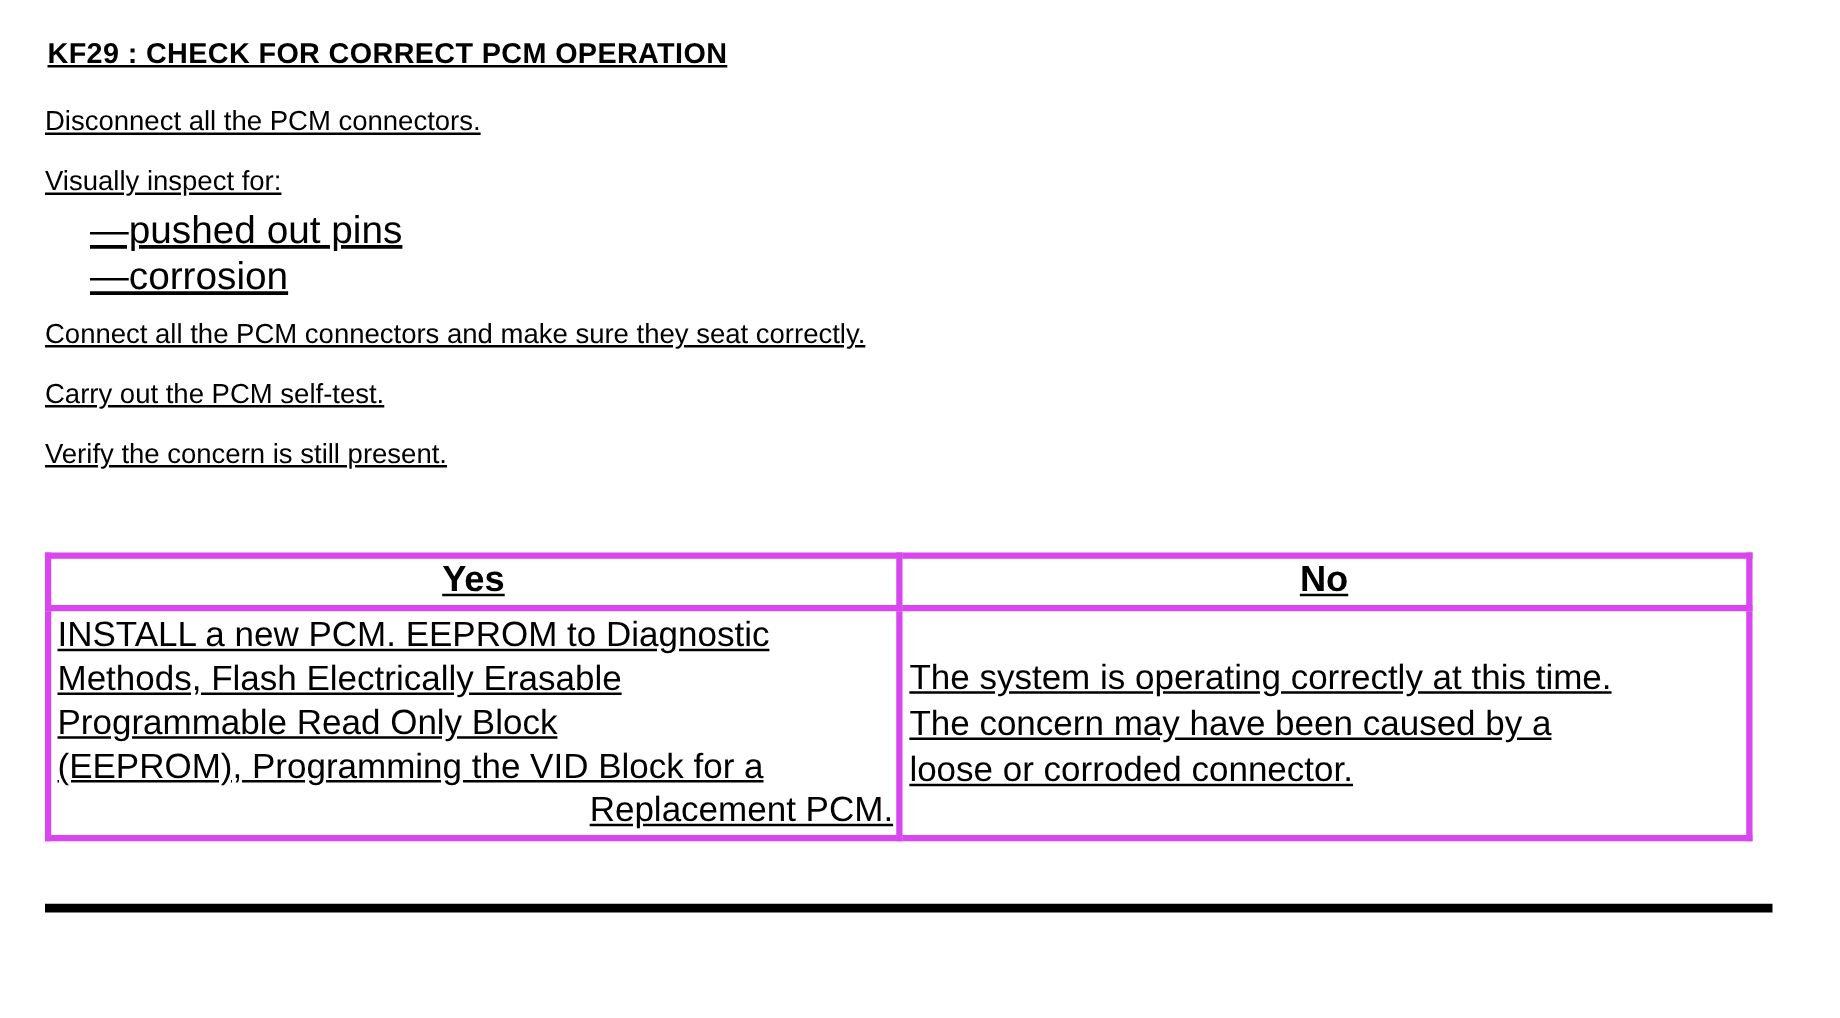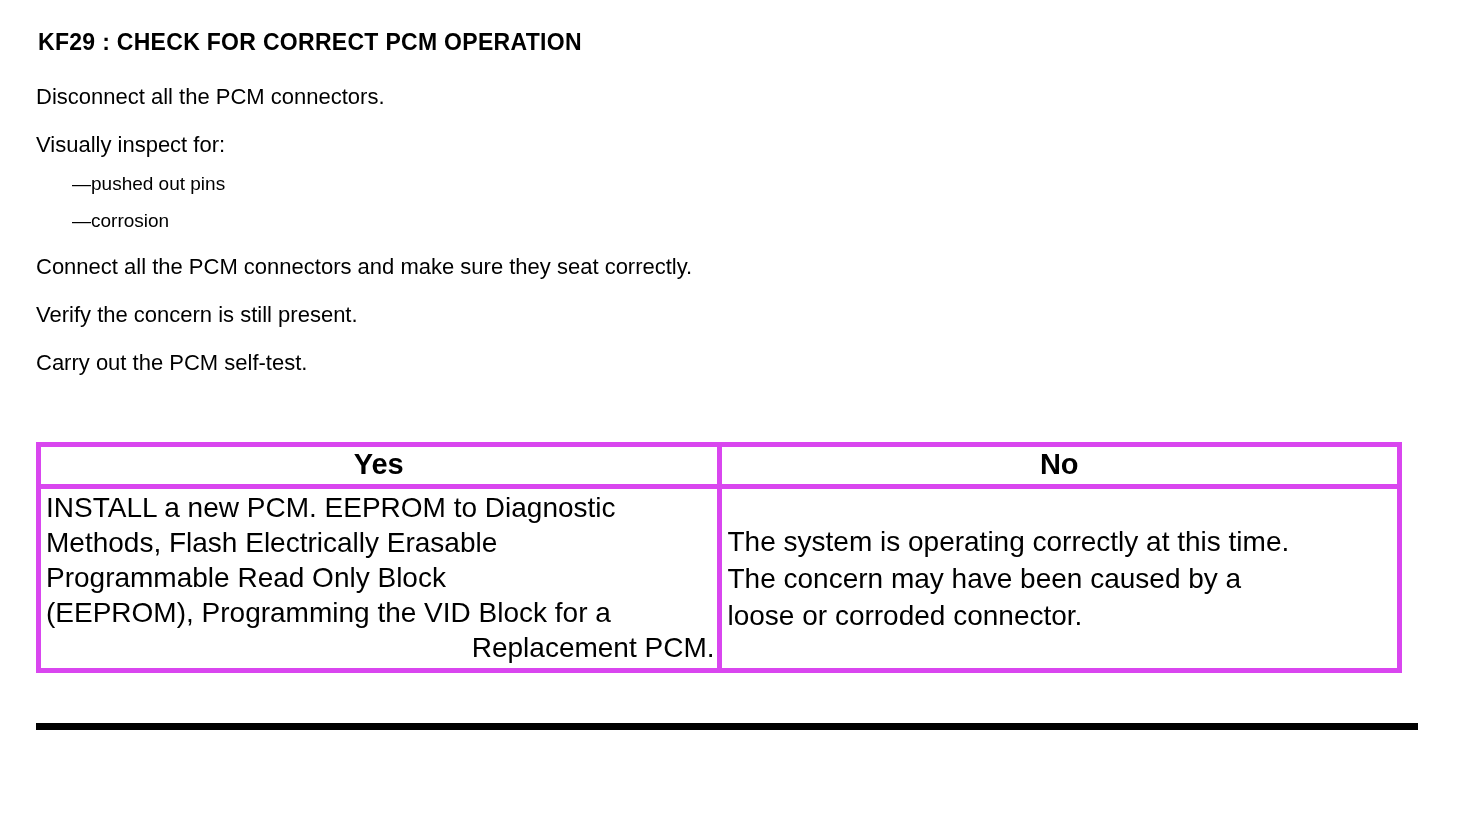--- a/index.html
+++ b/index.html
@@ -11,40 +11,41 @@
   body {
     width: 1472px;
     height: 814px;
     overflow: hidden;
   }
   .page {
     position: relative;
     width: 1472px;
     height: 684px;
     padding: 28px 40px 0 36px;
+    text-decoration: underline;
   }
   .doc-title {
     font-size: 23px;
     font-weight: bold;
     letter-spacing: 0.3px;
     line-height: 28px;
     margin-left: 2px;
     margin-bottom: 24px;
   }
   .para {
     font-size: 22px;
     line-height: 34px;
     margin-bottom: 14px;
   }
   .indent-list {
     margin-left: 36px;
     margin-bottom: 11px;
   }
   .indent-item {
-    font-size: 19px;
+    font-size: 31px;
     line-height: 37px;
   }
   .question {
     font-weight: bold;
     margin-bottom: 0;
   }
   table.decision {
     border-collapse: collapse;
     table-layout: fixed;
     width: 1366px;
@@ -94,23 +95,23 @@
 
   <p class="para" style="margin-bottom:3px;">Visually inspect for:</p>
 
   <div class="indent-list">
     <div class="indent-item">—pushed out pins</div>
     <div class="indent-item">—corrosion</div>
   </div>
 
   <p class="para">Connect all the PCM connectors and make sure they seat correctly.</p>
 
+  <p class="para">Carry out the PCM self-test.</p>
+
   <p class="para">Verify the concern is still present.</p>
-
-  <p class="para">Carry out the PCM self-test.</p>
 
 
   <table class="decision">
     <thead>
       <tr>
         <th>Yes</th>
         <th>No</th>
       </tr>
     </thead>
     <tbody>

